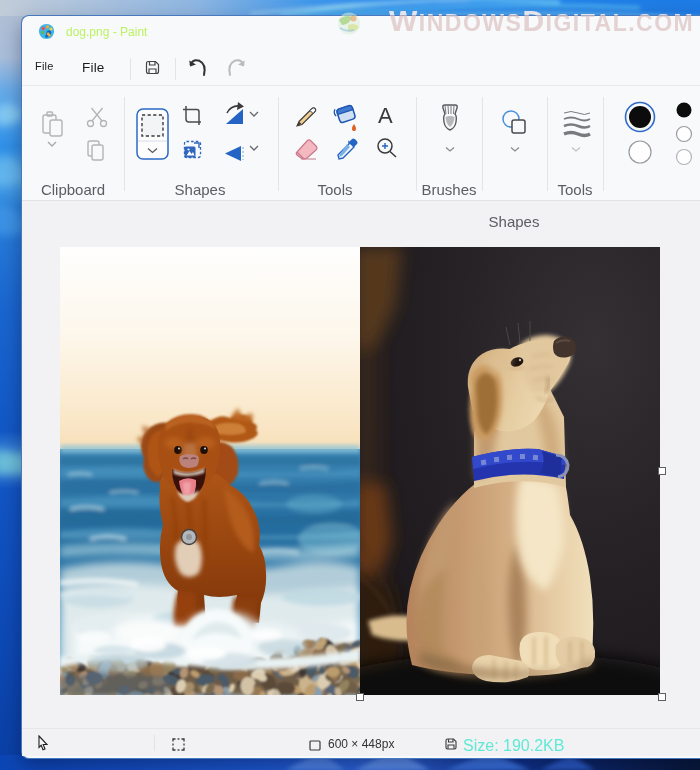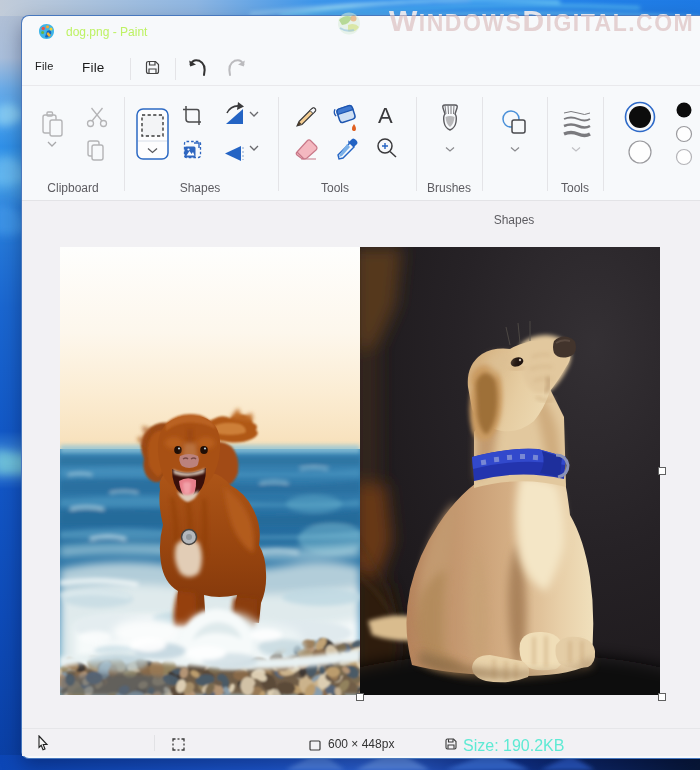--- a/index.html
+++ b/index.html
@@ -1,19 +1,19 @@
 <!DOCTYPE html>
 <html><head>
 <meta charset="utf-8">
 <style>
   html,body{margin:0;padding:0;}
   body{width:700px;height:770px;overflow:hidden;font-family:"Liberation Sans",sans-serif;}
   #page{position:relative;width:700px;height:770px;overflow:hidden;background:#1a67cf;}
   .abs{position:absolute;}
-  .lbl{position:absolute;font-size:12px;color:#5d5c61;text-align:center;}
+  .lbl{position:absolute;font-size:15px;color:#5d5c61;text-align:center;}
   .sep{position:absolute;width:1px;background:#e4e4e7;}
 </style>
 </head>
 <body>
 <div id="page">
 
 <svg class="abs" style="left:0;top:0" width="700" height="770" viewBox="0 0 700 770">
   <defs>
     <linearGradient id="wpleft" x1="0" y1="0" x2="0" y2="1">
       <stop offset="0" stop-color="#b3c0d4"></stop>

